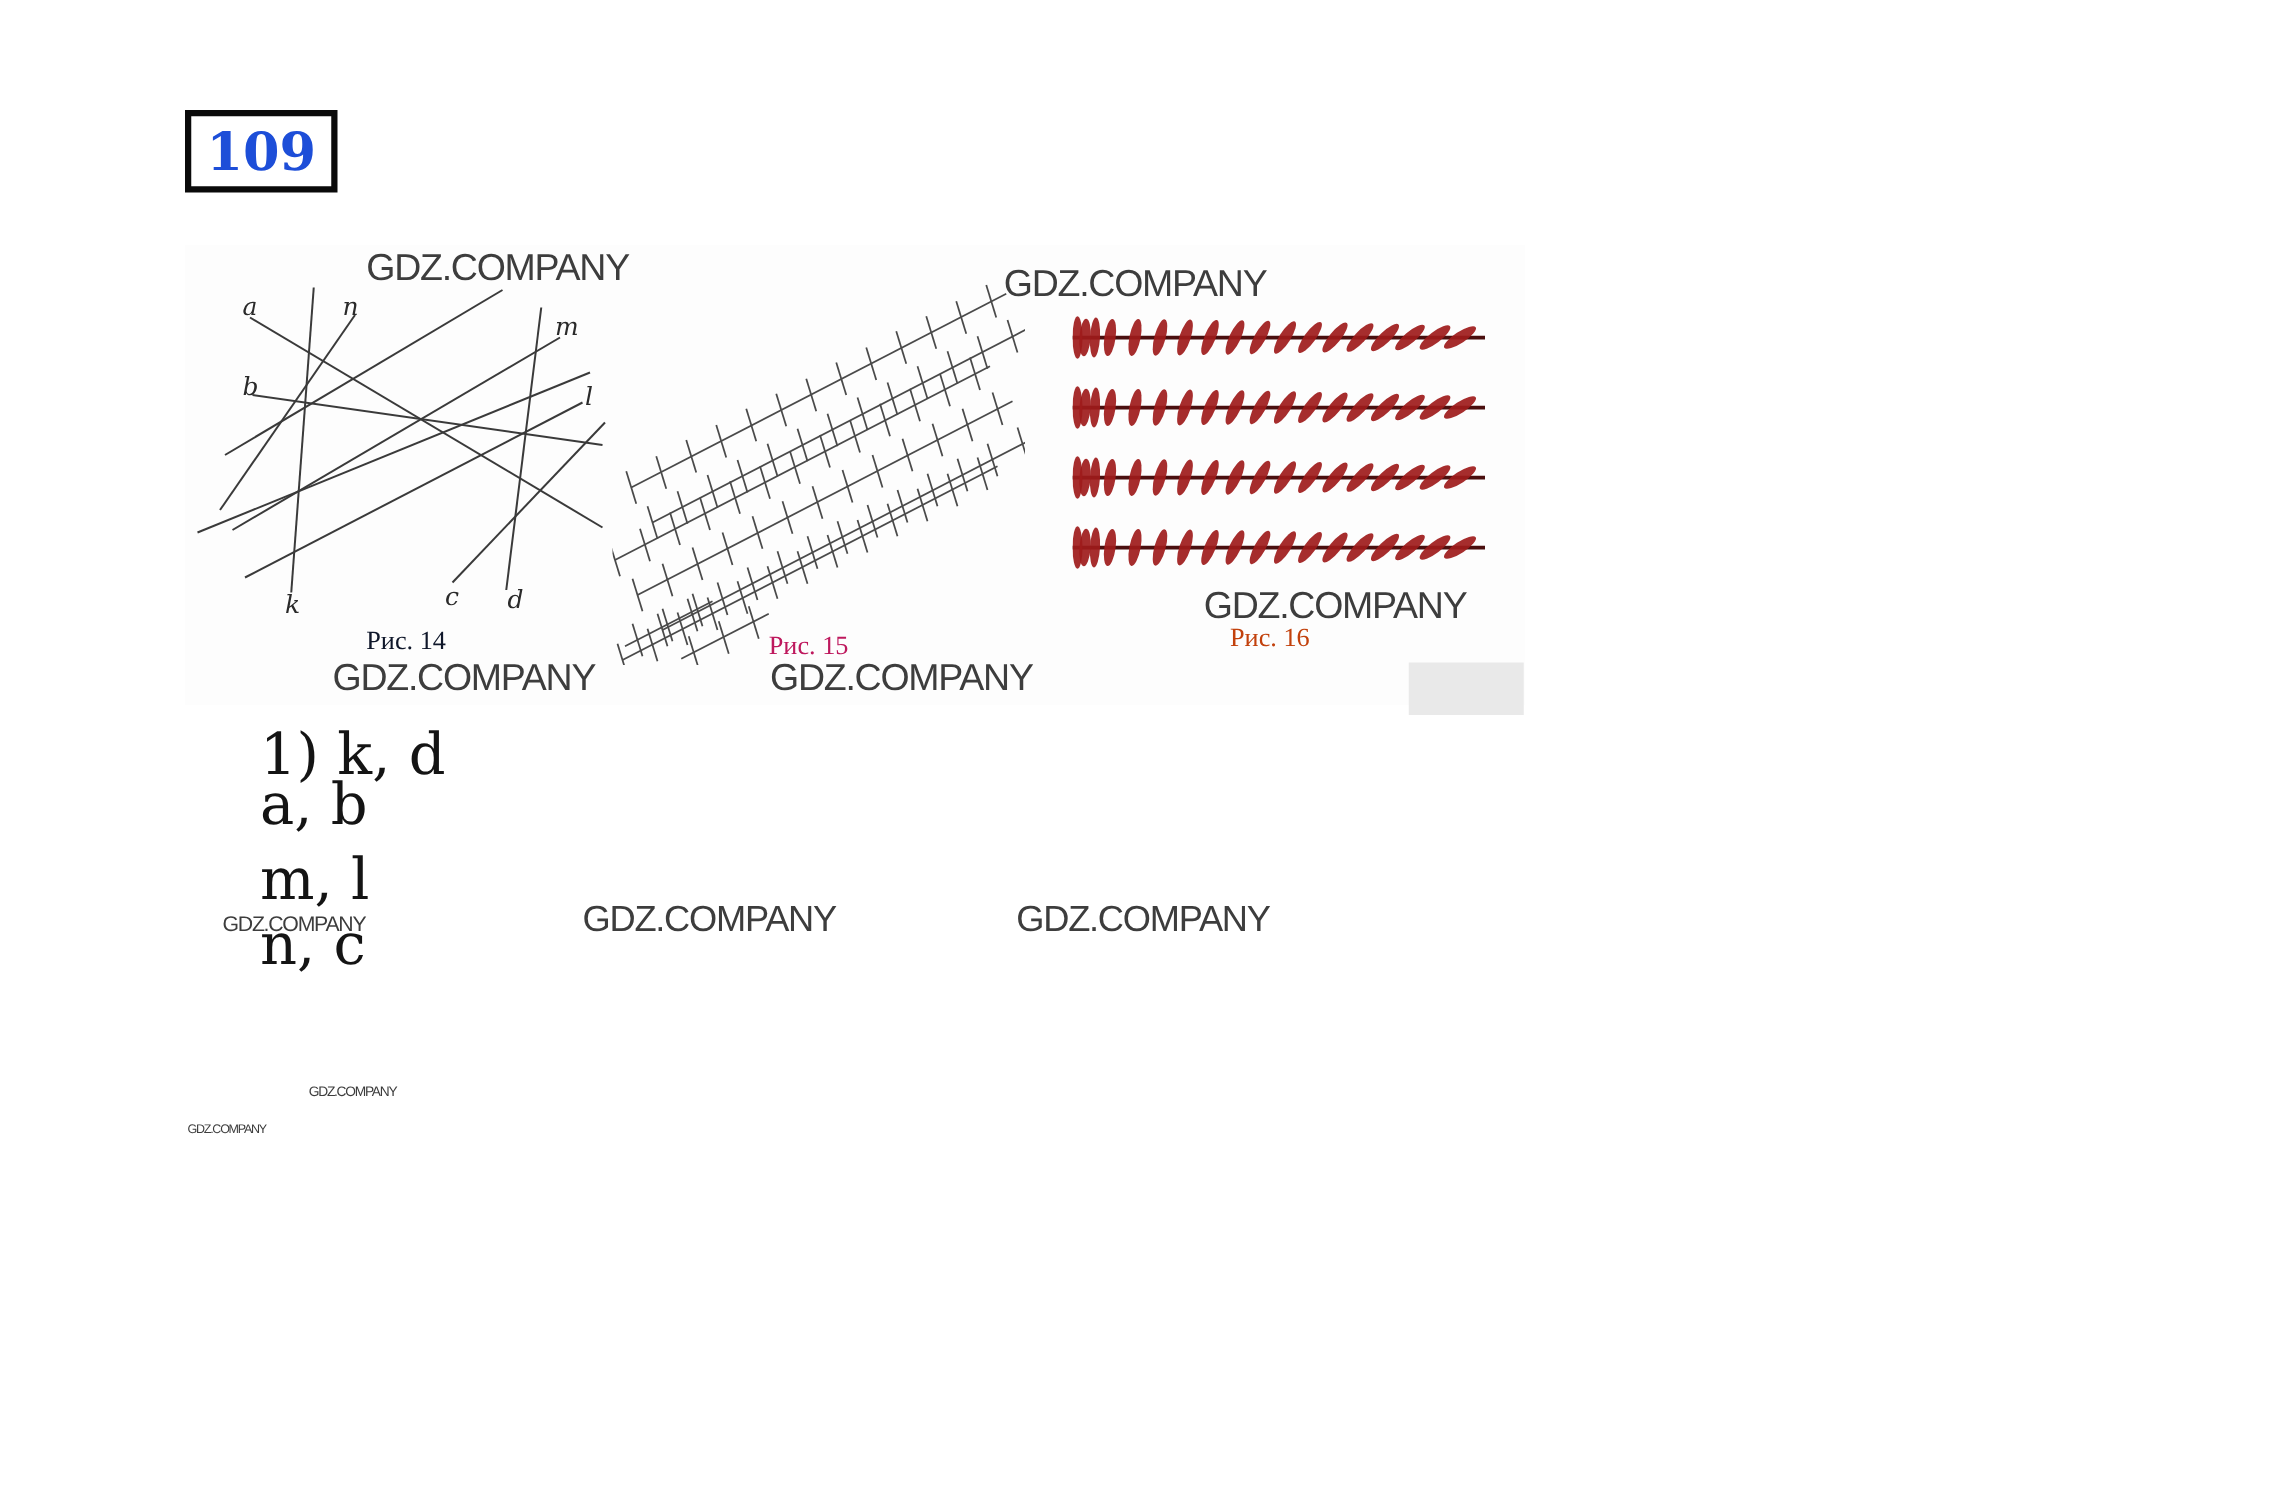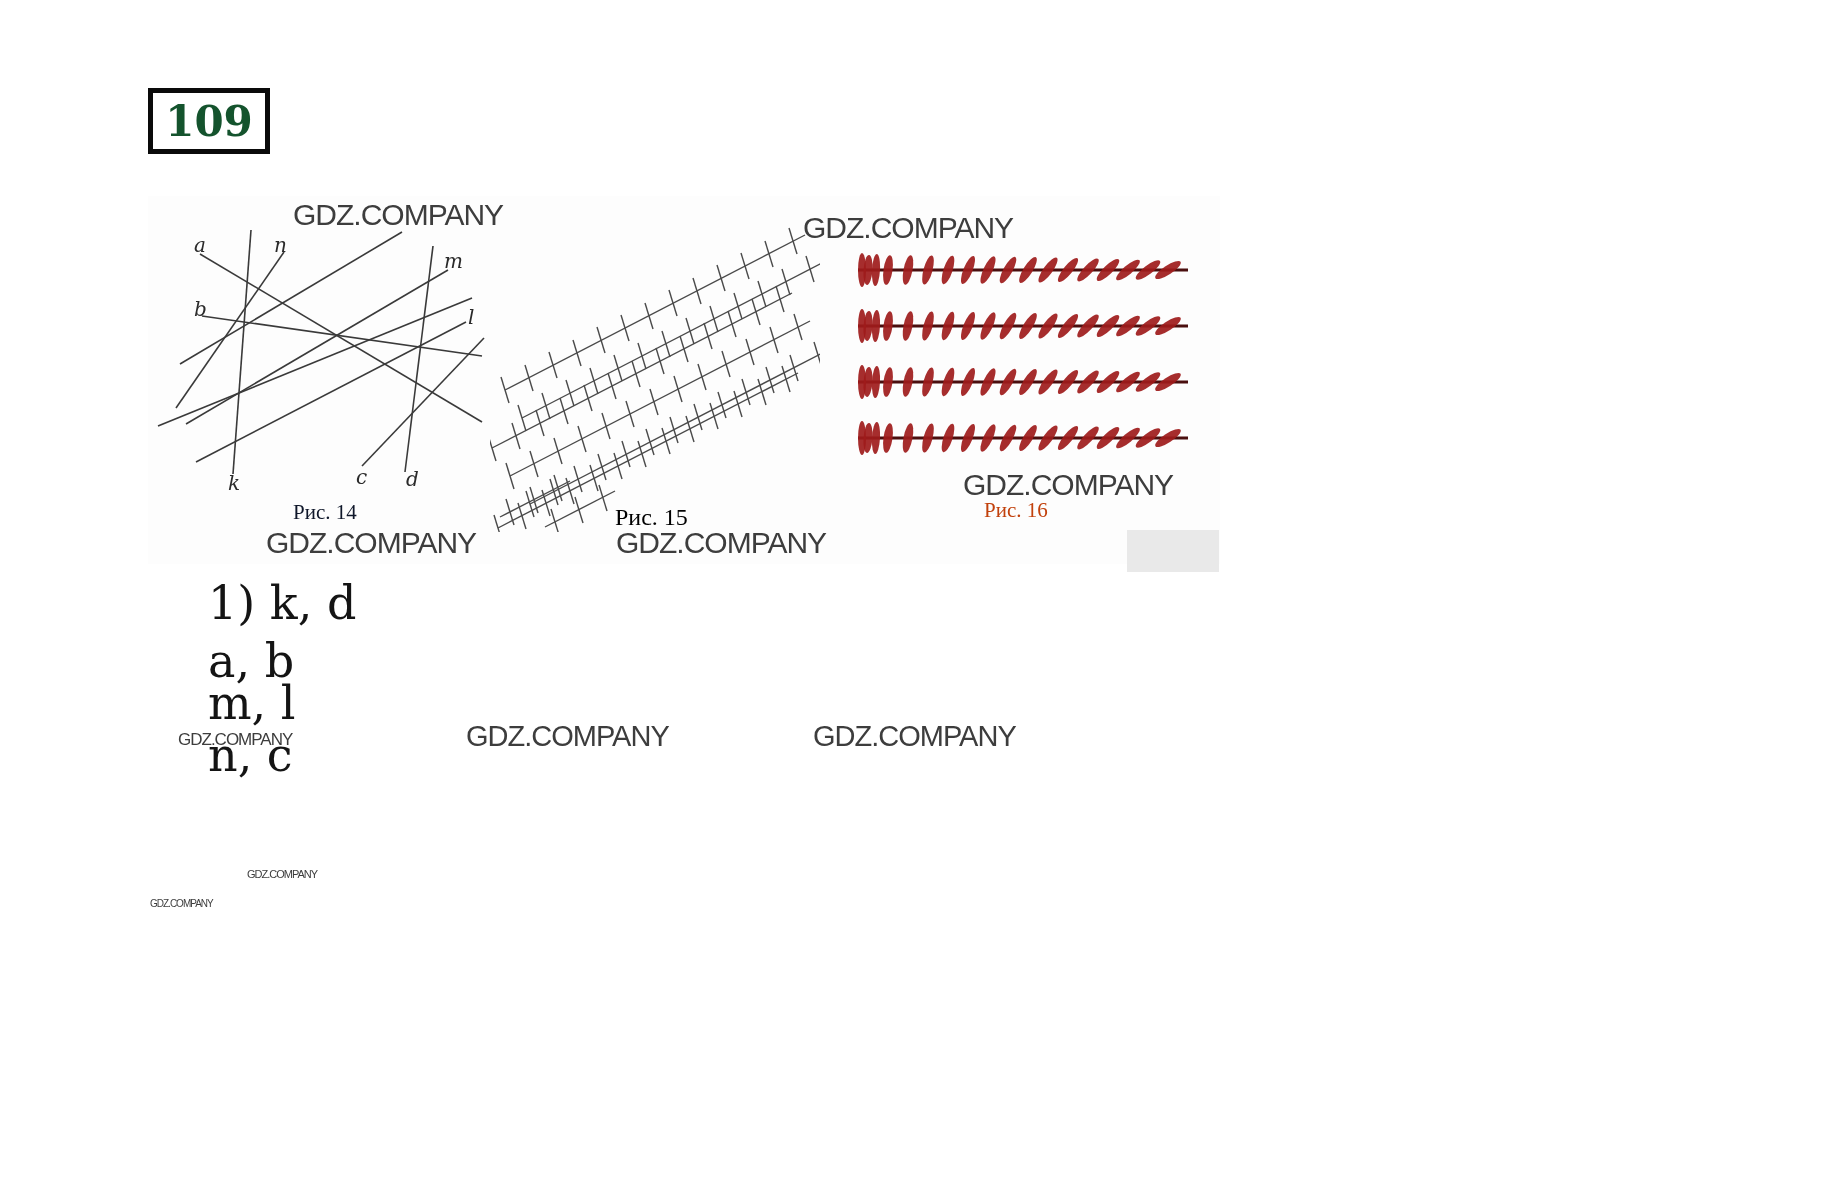--- a/index.html
+++ b/index.html
@@ -2,26 +2,26 @@
 <html><head>
 <meta charset="utf-8">
 <style>
   html,body{margin:0;padding:0;background:#ffffff;}
   .page{position:relative;width:1835px;height:1192px;background:#ffffff;overflow:hidden;
         font-family:"Liberation Serif",serif;}
   .scanband{position:absolute;left:148px;top:196px;width:1072px;height:368px;background:#fdfdfd;}
   .grayblock{position:absolute;left:1127px;top:530px;width:92px;height:42px;background:#e9e9e9;}
   .problem-box{position:absolute;left:148px;top:88px;width:112px;height:56px;
         border:5px solid #0a0a0a;display:flex;align-items:center;justify-content:center;
-        font-family:"DejaVu Serif",serif;font-weight:bold;font-size:42px;color:#14532d;background:#fff;}
+        font-family:"DejaVu Serif",serif;font-weight:bold;font-size:42px;color:#1d4ed8;background:#fff;}
   .wm{position:absolute;font-family:"Liberation Sans",sans-serif;color:#3d3d3d;
         letter-spacing:-1px;white-space:nowrap;line-height:1;text-align:right;}
   .caption{position:absolute;font-family:"Liberation Serif",serif;white-space:nowrap;}
   .cap14{color:#0f172a;font-size:21px;}
-  .cap15{color:#000000;font-size:24px;text-align:center;}
+  .cap15{color:#be185d;font-size:21px;text-align:center;}
   .cap16{color:#c2410c;font-size:21px;}
   .ans{position:absolute;left:208px;color:#141414;font-family:"DejaVu Serif",serif;white-space:nowrap;}
   .ans.math{font-size:46px;}
   .ans.text{font-style:normal;font-size:44px;letter-spacing:1px;}
   svg.fig{position:absolute;}
   .figlabel{font-family:"DejaVu Serif",serif;font-style:italic;font-size:20px;fill:#2a2a2a;}
 </style>
 </head>
 <body>
 
@@ -133,17 +133,17 @@
     <use href="#redrow" transform="translate(0,84)"></use>
     <use href="#redrow" transform="translate(0,140)"></use>
     <use href="#redrow" transform="translate(0,196)"></use>
   </svg>
 
   <div class="caption cap14" style="left:293px;top:500px">Рис. 14</div>
   <div class="caption cap15" style="left:615px;top:504px">Рис. 15</div>
   <div class="caption cap16" style="left:984px;top:498px">Рис. 16</div>
 
   <div class="ans math" style="top:576px">1) k, d</div>
-  <div class="ans math" style="top:634px">a, b</div>
+  <div class="ans math" style="top:616px">a, b</div>
   <div class="ans math" style="top:676px">m, l</div>
   <div class="ans math" style="top:728px">n, c</div>
 
 </div>
 
 </body></html>

